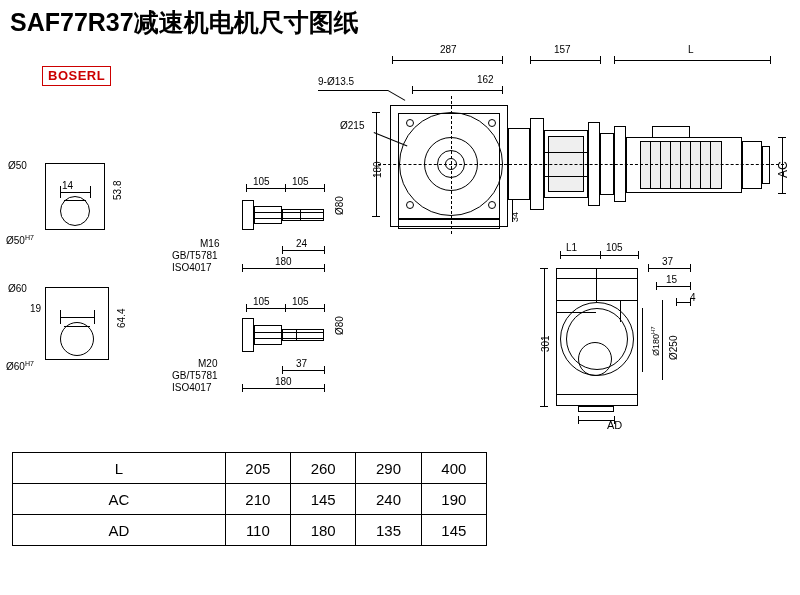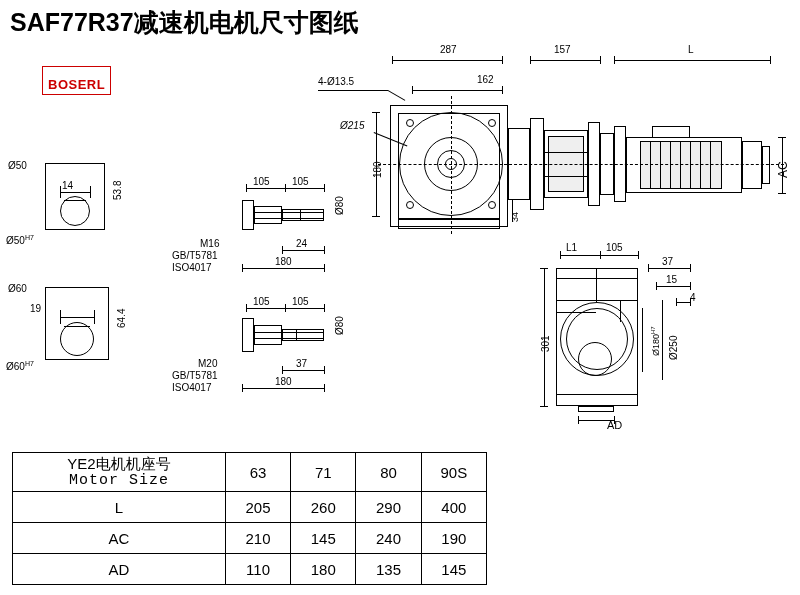--- a/index.html
+++ b/index.html
@@ -31,21 +31,21 @@
     font-family: "Liberation Sans", sans-serif;
   }
   
   #logo {
     position: absolute;
     left: 42px; top: 66px;
     border: 1px solid #cc0000;
     color: #cc0000;
     font-size: 13px;
     font-weight: bold;
-    padding: 10px 5px 2px 5px;
+    padding: 1px 5px 2px 5px;
     letter-spacing: 0.5px;
     font-family: "Liberation Sans", sans-serif;
   }
   
   .ln {           
     position: absolute;
     background: #000;
   }
   .h1 { height: 1px; }
   .v1 { width: 1px; }
@@ -290,25 +290,25 @@
     <div class="ln h1" style="left:530px; top:60px; width:70px;"></div>
     <div class="ln v1" style="left:530px; top:56px; height:8px;"></div>
     <div class="ln v1" style="left:600px; top:56px; height:8px;"></div>
     <div class="lbl" style="left:554px; top:44px;">157</div>
 
     <div class="ln h1" style="left:614px; top:60px; width:156px;"></div>
     <div class="ln v1" style="left:614px; top:56px; height:8px;"></div>
     <div class="ln v1" style="left:770px; top:56px; height:8px;"></div>
     <div class="lbl" style="left:688px; top:44px;">L</div>
 
-    <div class="lbl" style="left:318px; top:76px;">4-Ø13.5</div>
+    <div class="lbl" style="left:318px; top:76px;">9-Ø13.5</div>
     <div class="ln h1" style="left:318px; top:90px; width:70px;"></div>
     <div class="ln h1" style="left:388px; top:90px; width:20px; transform:rotate(30deg); transform-origin:left top;"></div>
 
-    <div class="lbl" style="left:340px; top:120px;font-style:italic;">Ø215</div>
+    <div class="lbl" style="left:340px; top:120px;">Ø215</div>
     <div class="ln h1" style="left:374px; top:132px; width:36px; transform:rotate(22deg); transform-origin:left top;"></div>
 
     <div class="ln v1" style="left:376px; top:112px; height:104px;"></div>
     <div class="ln h1" style="left:372px; top:112px; width:8px;"></div>
     <div class="ln h1" style="left:372px; top:216px; width:8px;"></div>
     <div class="lbl rot90" style="left:372px; top:178px;">180</div>
 
     <div class="ln v1" style="left:512px; top:200px; height:22px;"></div>
     <div class="lbl rot90" style="left:510px; top:222px; font-size:9px;">34</div>
 
@@ -371,30 +371,20 @@
     <div class="ln v1" style="left:662px; top:300px; height:80px;"></div>
 
     <div class="ln h1" style="left:578px; top:420px; width:36px;"></div>
     <div class="ln v1" style="left:578px; top:416px; height:8px;"></div>
     <div class="ln v1" style="left:614px; top:416px; height:8px;"></div>
     <div class="lbl" style="left:607px; top:420px; font-size:11px;">AD</div>
   </div>
 
   <table id="spec-table">
     <tbody>
-      <tr>
-        <td class="head-col">
-          <div class="cn">YE2电机机座号</div>
-          <div class="mono">Motor Size</div>
-        </td>
-        <td class="val-col">63</td>
-        <td class="val-col">71</td>
-        <td class="val-col">80</td>
-        <td class="val-col">90S</td>
-      </tr>
       <tr>
         <td class="head-col">L</td>
         <td class="val-col">205</td>
         <td class="val-col">260</td>
         <td class="val-col">290</td>
         <td class="val-col">400</td>
       </tr>
       <tr>
         <td class="head-col">AC</td>
         <td class="val-col">210</td>

